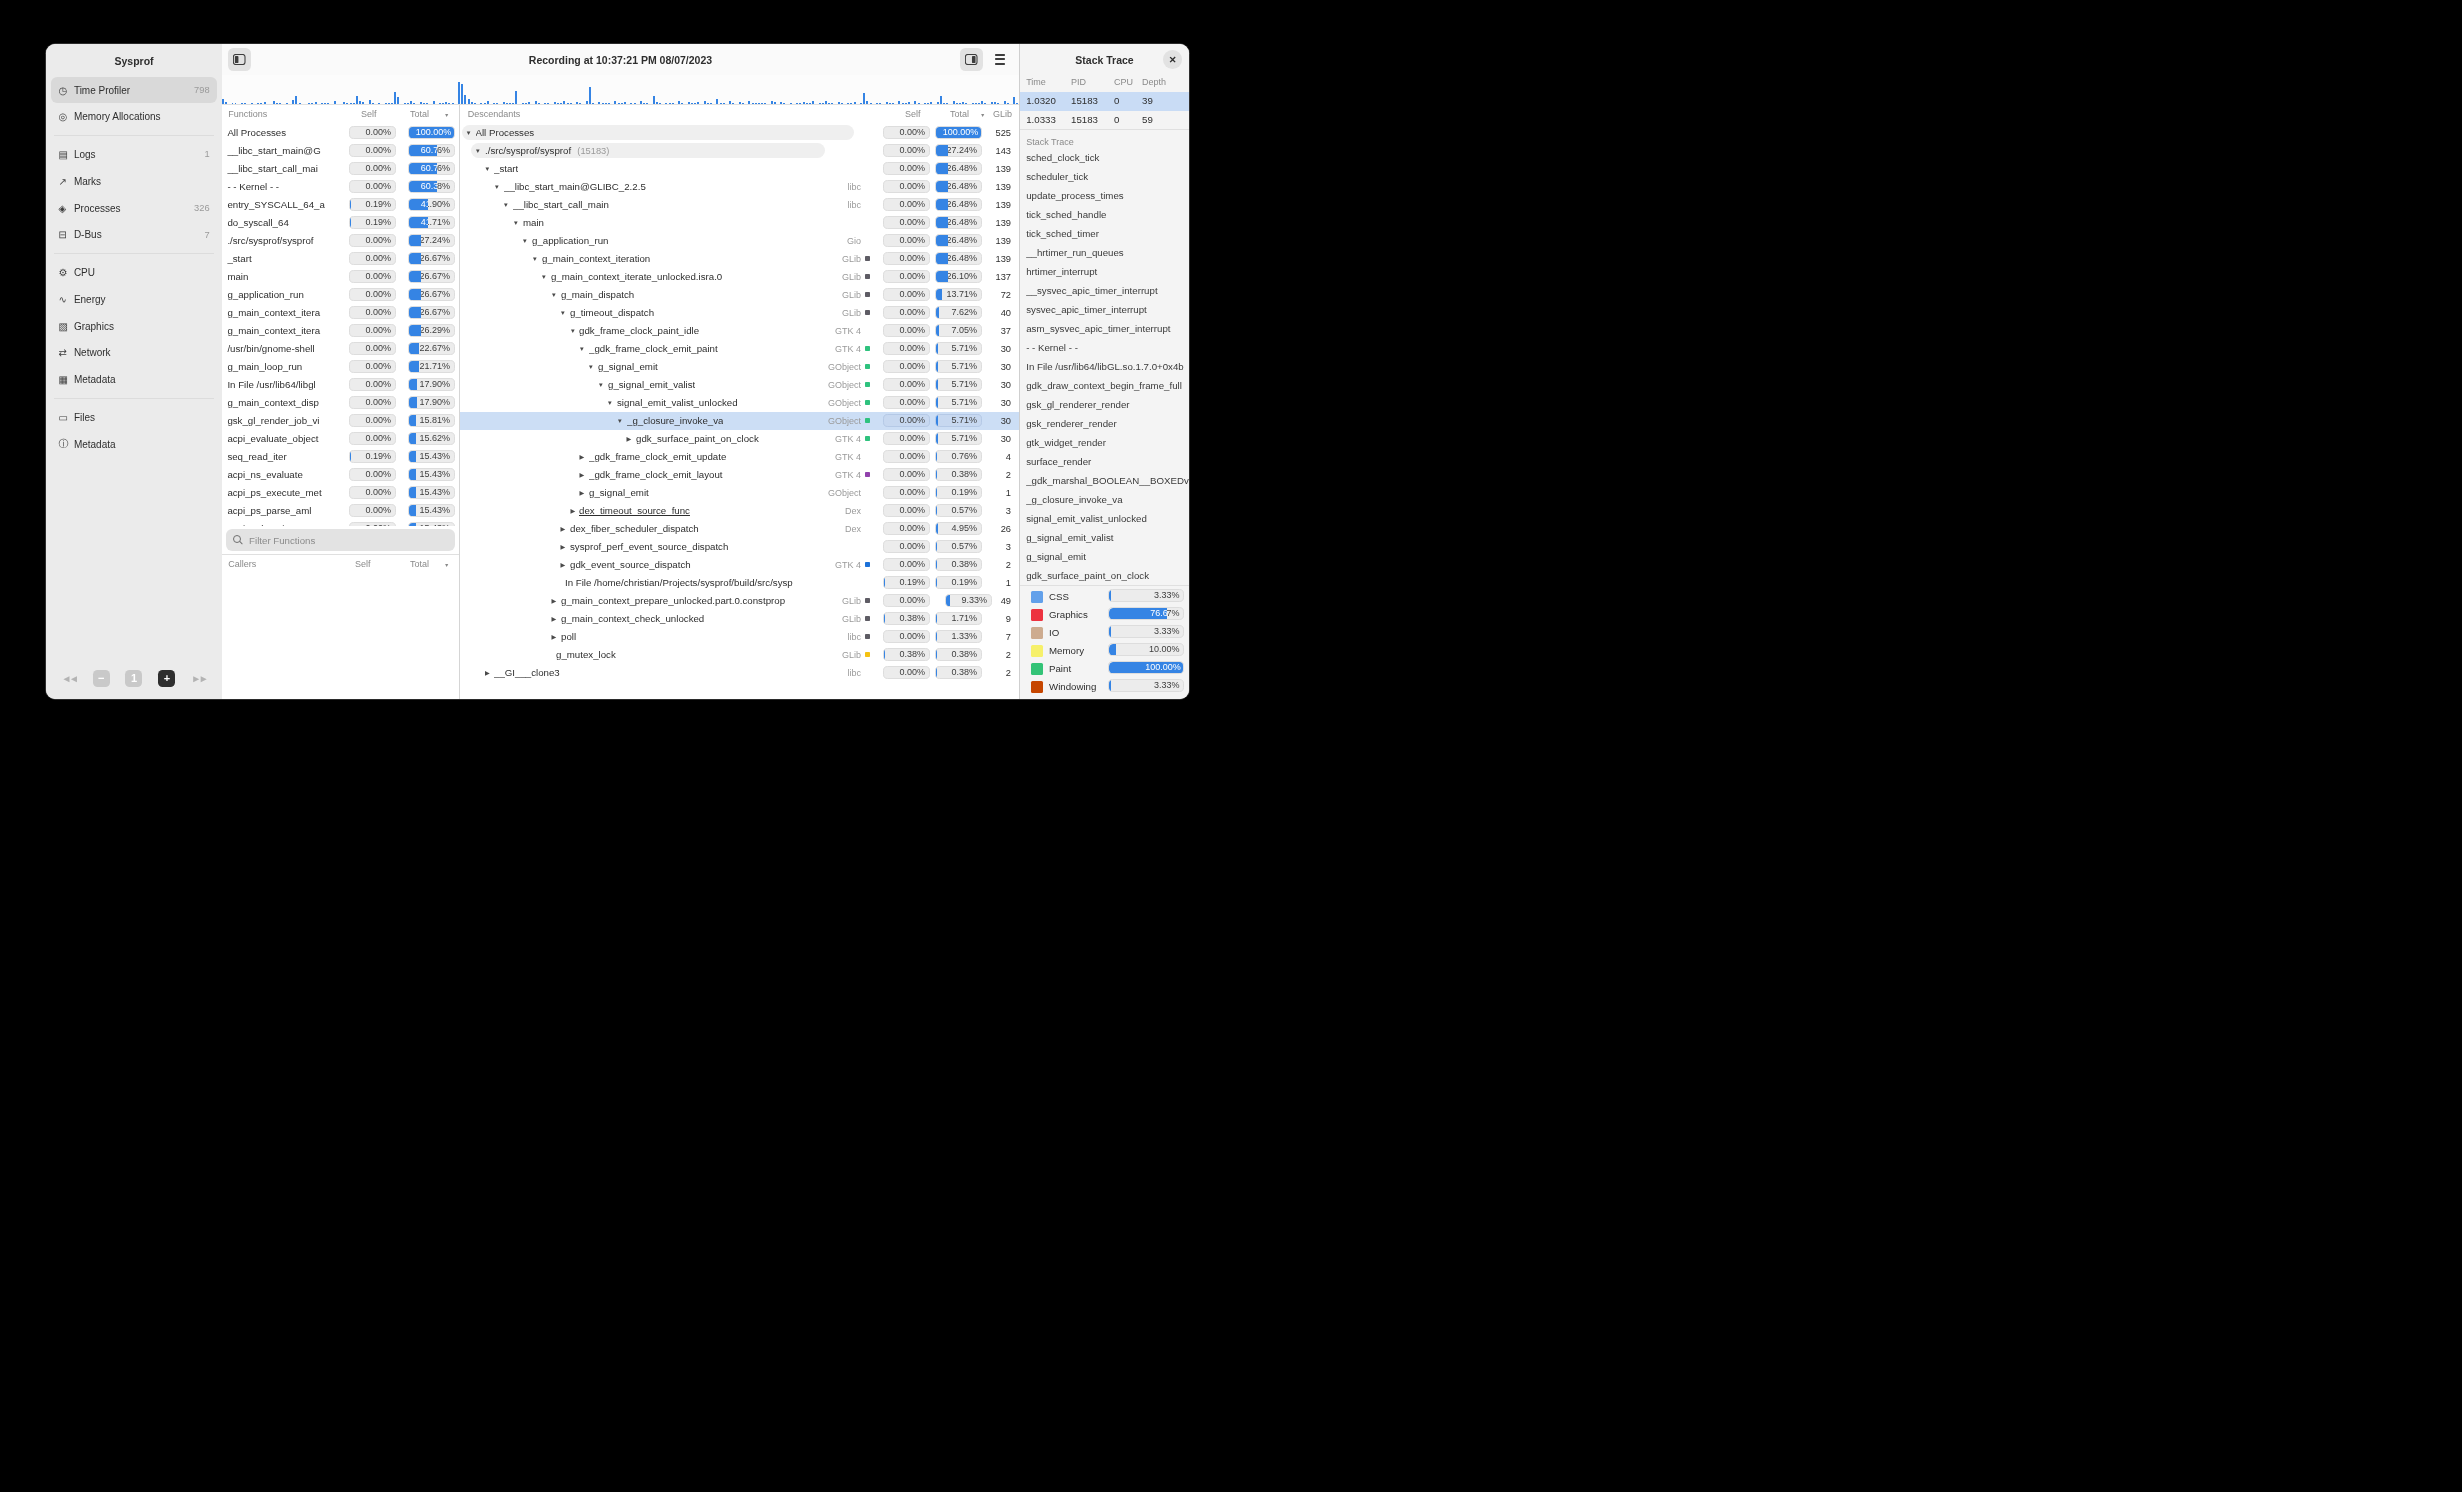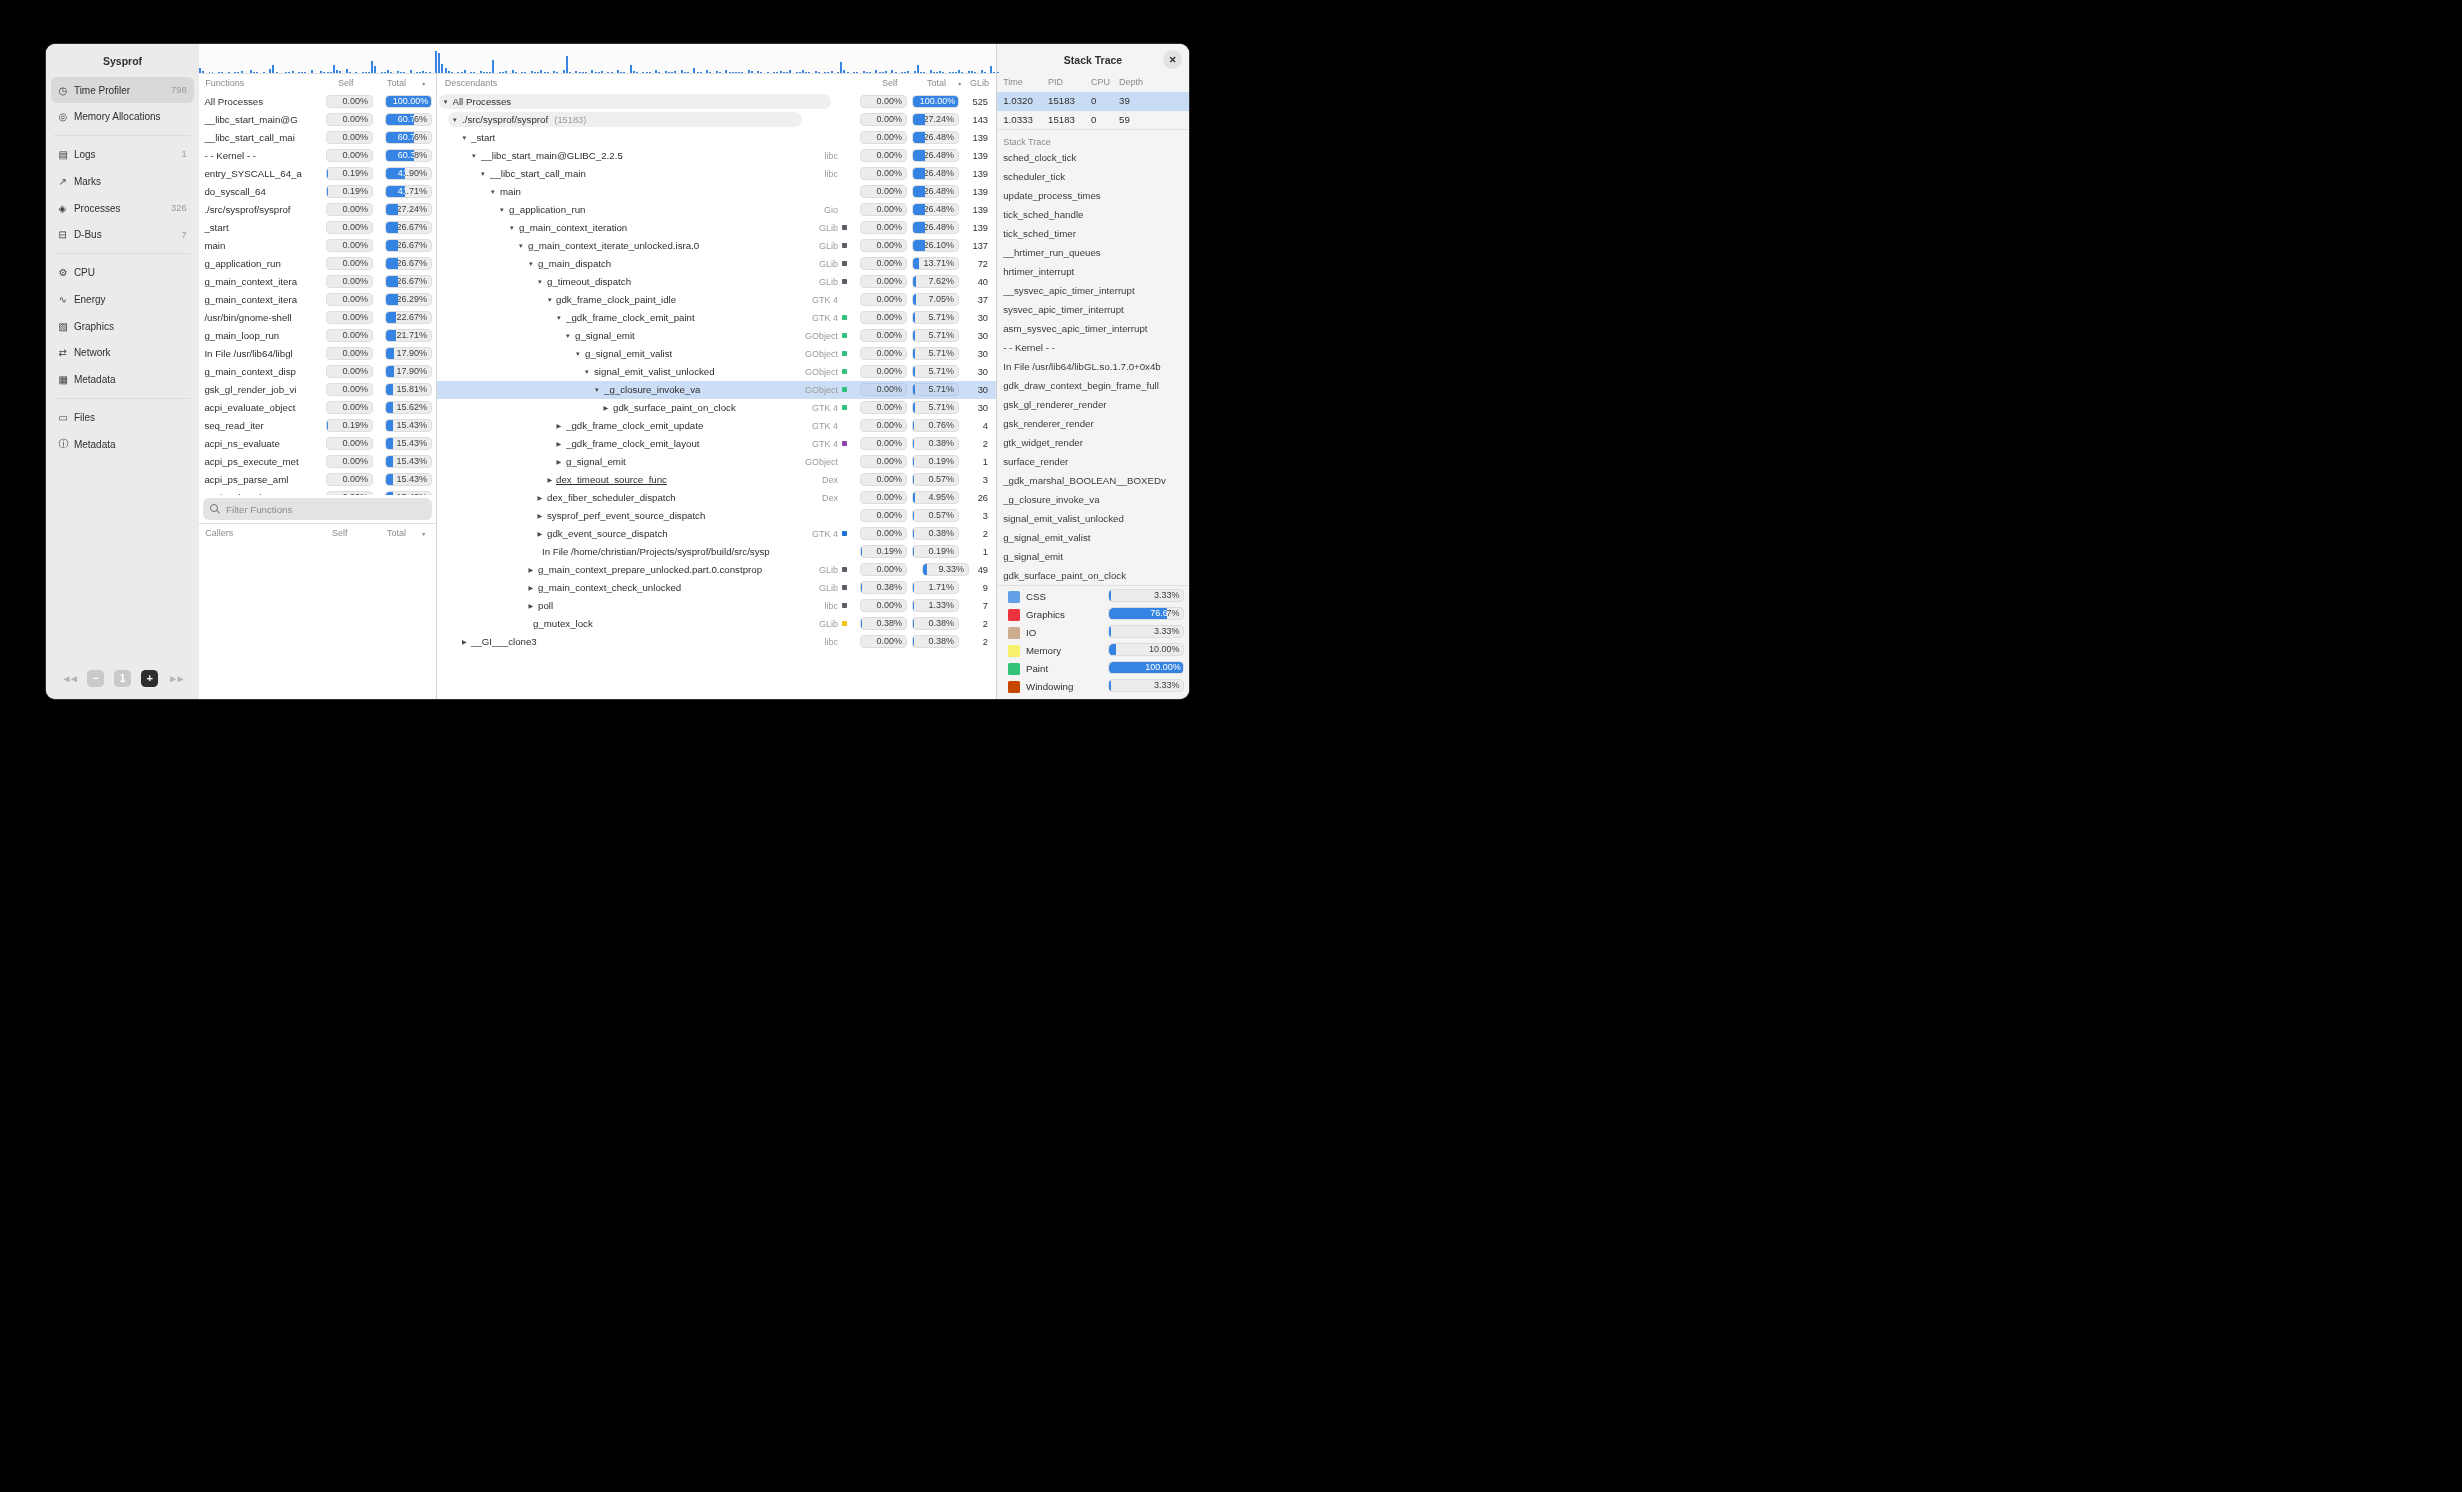--- a/index.html
+++ b/index.html
@@ -4,21 +4,21 @@
 <style>
   * { margin:0; padding:0; box-sizing:border-box; }
   html,body { background:#000; }
   body { font-family:"Liberation Sans", sans-serif; }
   .page { position:relative; width:1231px; height:746px; background:#000; overflow:hidden; }
   .window { position:absolute; left:46px; top:44px; width:1143px; height:655px;
             background:#fafafa; border-radius:9.3px; overflow:hidden; display:flex;
             box-shadow:0 0 0 0.8px #3a3a3a; }
 
   
-  .sidebar { width:153px; background:#ebebeb; display:flex; flex-direction:column; flex-shrink:0; }
+  .sidebar { width:176px; background:#ebebeb; display:flex; flex-direction:column; flex-shrink:0; }
   .sb-title { text-align:center; font-weight:bold; font-size:10.5px; color:#2e2e2e; padding:11px 0 9.3px; }
   .sb-items { flex:1; padding:0 5.4px; }
   .sb-item { display:flex; align-items:center; height:26px; border-radius:6.2px; padding:0 7px; margin:0.8px 0; }
   .sb-item.selected { background:#d9d9d9; }
   .sb-icon { width:15.5px; font-size:10px; color:#3d3d3d; text-align:left; flex-shrink:0; }
   .sb-label { flex:1; font-size:10px; color:#2e2e2e; white-space:nowrap; overflow:hidden; }
   .sb-count { font-size:9.3px; color:#9a9a9a; }
   .sb-div { height:0.8px; background:#dcdcdc; margin:5.4px 2.3px; }
   .sb-toolbar { display:flex; align-items:center; justify-content:space-between; padding:0 15.5px 12.4px; }
   .tb-arrow { color:#b3b3b3; font-size:10px; letter-spacing:-2.3px; }
@@ -173,20 +173,40 @@
       <div class="sb-toolbar">
         <span class="tb-arrow">◄◄</span>
         <span class="tb-btn">−</span>
         <span class="tb-btn">1</span>
         <span class="tb-btn dark">+</span>
         <span class="tb-arrow">►►</span>
       </div>
     </div>
 
     <div class="center">
+      <div class="headerbar">
+        <div class="hb-btn hb-left">
+          <svg width="12.4" height="11" viewBox="0 0 16 14">
+            <rect x="0.5" y="0.5" width="15" height="13" rx="3" fill="none" stroke="#3d3d3d" stroke-width="1.4"></rect>
+            <rect x="2.4" y="2.4" width="4.6" height="9.2" rx="1.2" fill="#3d3d3d"></rect>
+          </svg>
+        </div>
+        <div class="hb-title">Recording at 10:37:21 PM 08/07/2023</div>
+        <div class="hb-btn hb-right">
+          <svg width="12.4" height="11" viewBox="0 0 16 14">
+            <rect x="0.5" y="0.5" width="15" height="13" rx="3" fill="none" stroke="#3d3d3d" stroke-width="1.4"></rect>
+            <rect x="9" y="2.4" width="4.6" height="9.2" rx="1.2" fill="#3d3d3d"></rect>
+          </svg>
+        </div>
+        <div class="hb-menu">
+            <i></i>
+            <i></i>
+            <i></i>
+          </div>
+      </div>
 
       <div class="histo" id="histo">
           <div class="hbar" style="left: 0px; height: 5.4px;"></div>
           <div class="hbar" style="left: 3.2px; height: 2.3px;"></div>
           <div class="hbar" style="left: 9.6px; height: 1.5px;"></div>
           <div class="hbar" style="left: 12.8px; height: 0.8px;"></div>
           <div class="hbar" style="left: 19px; height: 0.8px;"></div>
           <div class="hbar" style="left: 22px; height: 1.5px;"></div>
           <div class="hbar" style="left: 29px; height: 0.8px;"></div>
           <div class="hbar" style="left: 35px; height: 1.5px;"></div>

